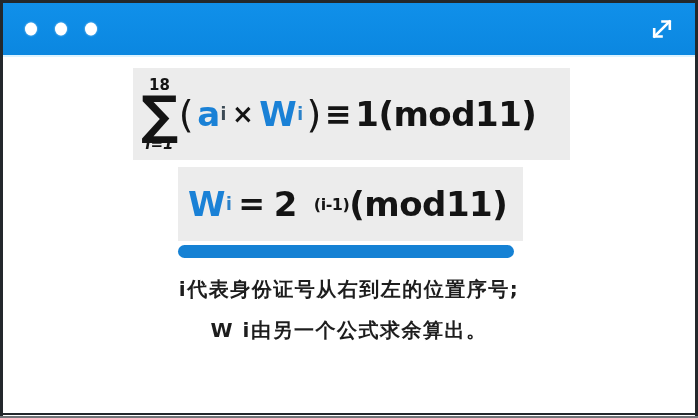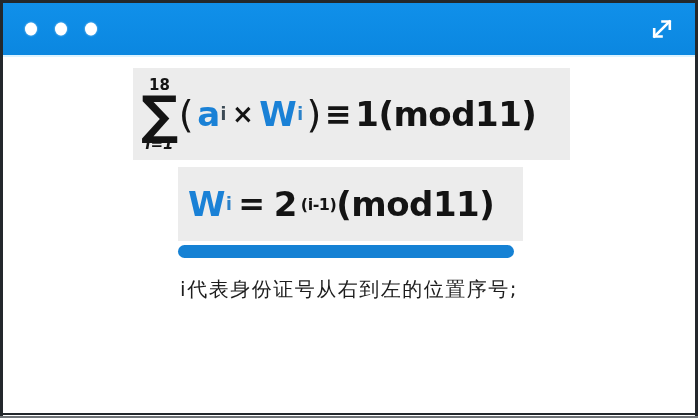--- a/index.html
+++ b/index.html
@@ -125,21 +125,21 @@
     font-size: 17px;
     vertical-align: -5px;
     margin-left: 1px;
     font-weight: bold;
     color: #3c4a55;
   }
   .sub-blue { color: #2b82c9; }
   .sup {
     font-size: 16px;
     vertical-align: 14px;
-    margin-left: 4px;
+    margin-left: 17px;
     font-weight: bold;
   }
 
   
   .sigma-stack {
     display: inline-flex;
     flex-direction: column;
     align-items: center;
     justify-content: center;
     line-height: 1;
@@ -180,21 +180,21 @@
   
   #caption {
     position: absolute;
     left: 0;
     top: 222px;
     width: 692px;
     text-align: center;
   }
   .cap-line {
     font-family: "DejaVu Sans", "Liberation Sans", sans-serif;
-    font-weight: normal;
+    font-weight: bold;
     font-size: 20px;
     color: #1d1d1d;
     letter-spacing: 1.5px;
     line-height: 1;
     margin-bottom: 21px;
   }
   .cap-line:last-child { margin-bottom: 0; }
 </style>
 </head>
 <body>
@@ -259,16 +259,17 @@
       <span class="eqsign">=</span>
       <span>2</span>
         <span class="sup">(i-1)</span>
       <span>(mod11)</span>
     </div>
 
     <div id="blue-bar"></div>
 
     <div id="caption">
       <div class="cap-line">i代表身份证号从右到左的位置序号;</div>
+      <div class="cap-line">W i由另一个公式求余算出。</div>
     </div>
 
   </div>
 </div>
 
 </body></html>

